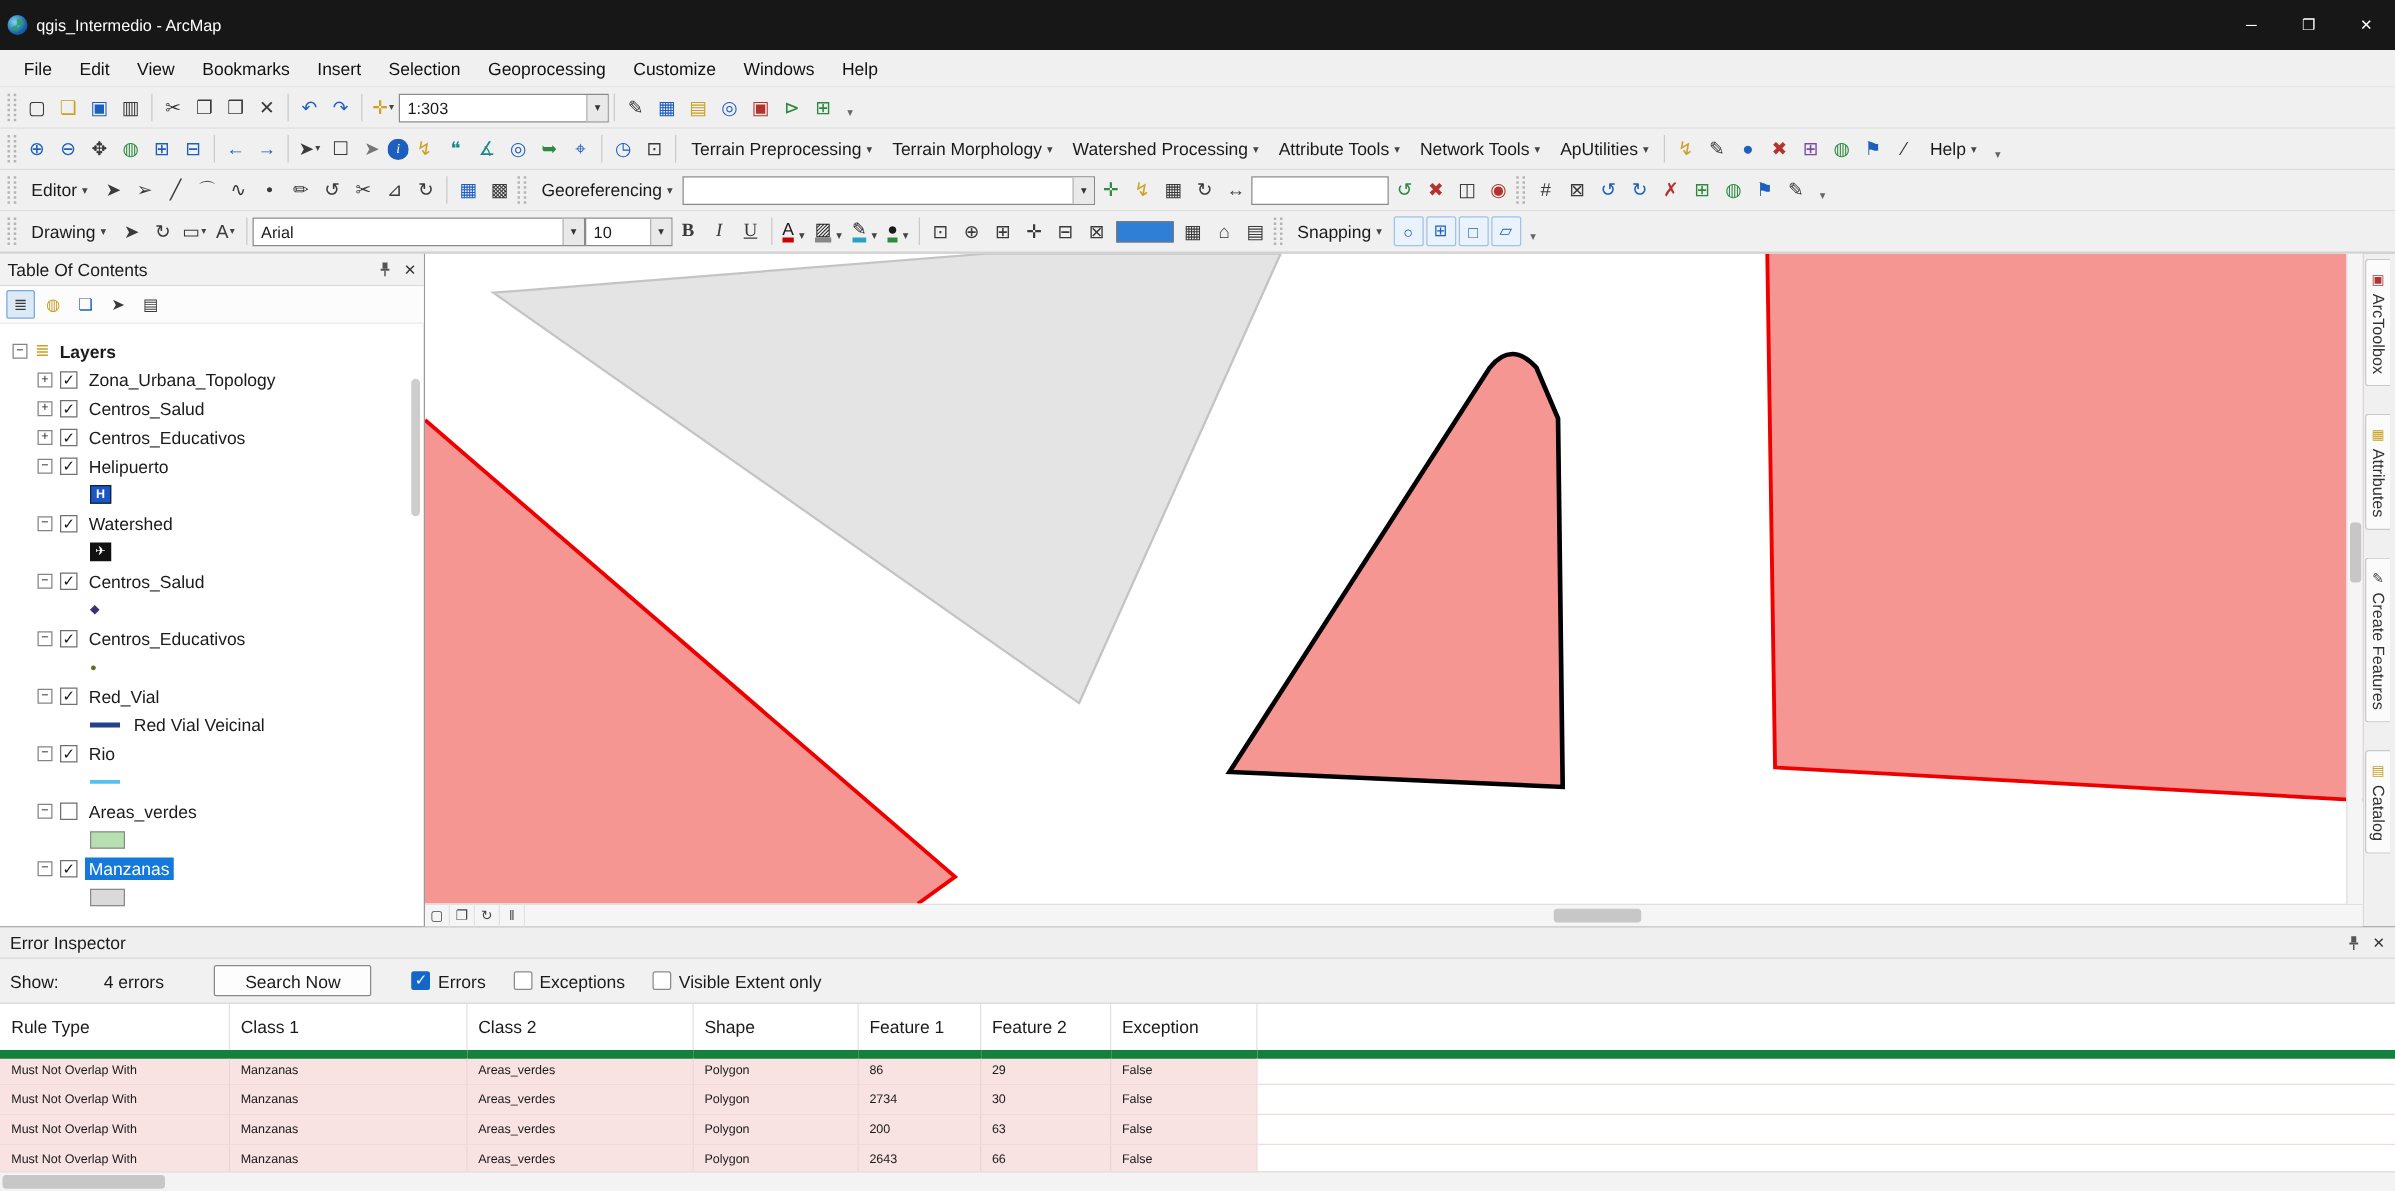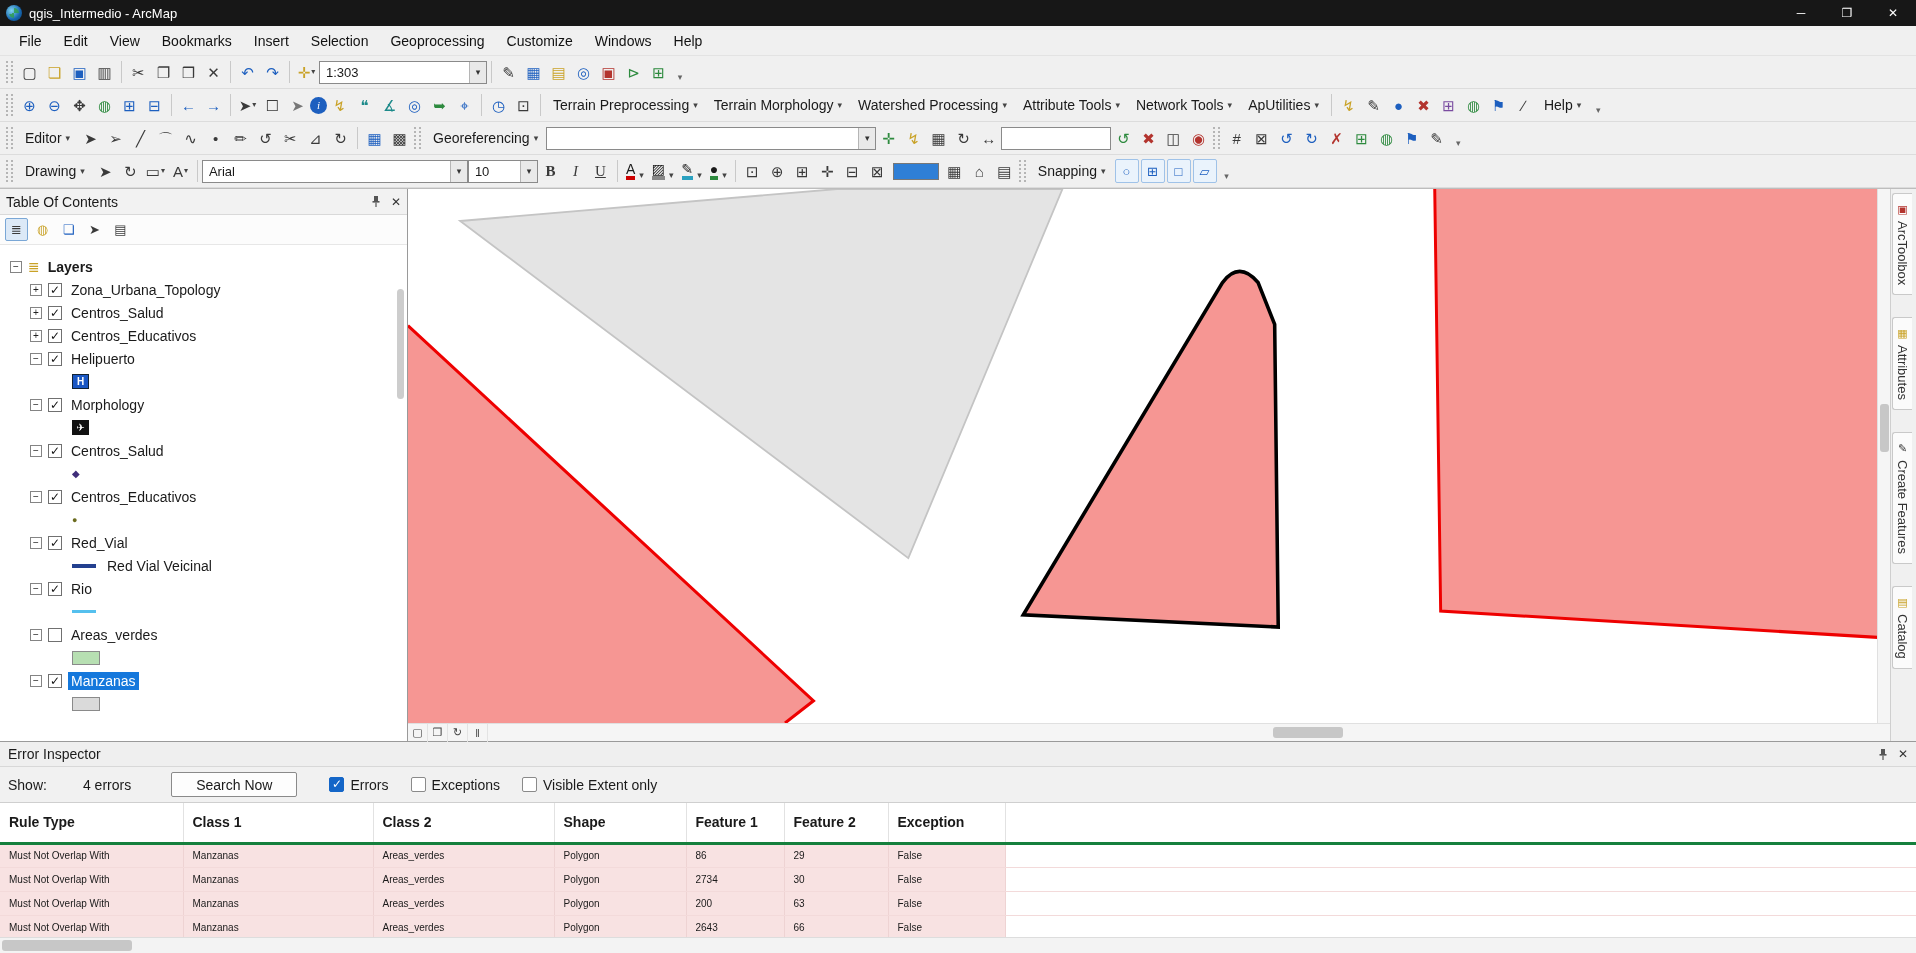--- a/index.html
+++ b/index.html
@@ -1,21 +1,21 @@
 <!DOCTYPE html>
 <html><head>
 <meta charset="utf-8">
 <style>
   * { box-sizing:border-box; margin:0; padding:0; }
   html,body { width:1916px; height:953px; overflow:hidden; }
   body { font-family:"Liberation Sans","DejaVu Sans",sans-serif; font-size:14px; color:#1a1a1a; background:#f0f0f0; }
   #app { display:flex; flex-direction:column; width:100%; height:100%; }
 
   
-  #titlebar { height:26px; background:#171717; color:#fff; display:flex; align-items:center; padding-left:6px; flex:0 0 auto; }
+  #titlebar { height:40px; background:#171717; color:#fff; display:flex; align-items:center; padding-left:6px; flex:0 0 auto; }
   #app-icon { width:16px; height:16px; border-radius:50%; margin-right:7px; flex:0 0 auto; position:relative;
               background:radial-gradient(circle at 35% 35%, #7fd4f2, #1565ad 60%, #0c3f74); }
   #app-icon::after { content:""; position:absolute; left:3px; top:3px; width:10px; height:10px; border-radius:50%;
               background:conic-gradient(#2e9e49 0 25%, transparent 25% 50%, #2e9e49 50% 70%, transparent 0); opacity:.8; }
   #title-text { font-size:13px; }
   #win-controls { margin-left:auto; display:flex; height:100%; }
   .win-btn { width:46px; height:100%; display:flex; align-items:center; justify-content:center; font-size:12px; color:#fff; }
 
   
   #menu-bar { height:30px; background:#f0f0f0; display:flex; align-items:stretch; padding-left:8px; border-bottom:1px solid #e3e3e3; flex:0 0 auto; }
@@ -43,21 +43,21 @@
   .c-k { color:#3a3a3a; } .c-b { color:#1d5fbf; } .c-r { color:#b3342e; } .c-g { color:#2d8a3e; }
   .c-y { color:#c9a227; } .c-t { color:#1d8a8a; } .c-p { color:#7a4ca0; } .c-gr { color:#777; }
   .bold { font-weight:bold; font-family:"Liberation Serif",serif; }
   .italic { font-style:italic; font-family:"Liberation Serif",serif; }
   .underline { text-decoration:underline; font-family:"Liberation Serif",serif; }
 
   
   #main { flex:1; display:flex; min-height:0; border-top:1px solid #bdbdbd; }
 
   
-  #toc-panel { width:408px; flex:0 0 auto; background:#fff; border-right:1px solid #9a9a9a; display:flex; flex-direction:column; }
+  #toc-panel { width:340px; flex:0 0 auto; background:#fff; border-right:1px solid #9a9a9a; display:flex; flex-direction:column; }
   #toc-header { height:26px; background:#f2f2f2; border-bottom:1px solid #d9d9d9; display:flex; align-items:center; padding:0 6px; font-size:14px; }
   .panel-btns { margin-left:auto; display:flex; align-items:center; gap:10px; }
   .panel-x { font-size:12px; color:#333; }
   #toc-toolbar { height:30px; display:flex; align-items:center; gap:3px; padding:0 5px; border-bottom:1px solid #e7e7e7; background:#fcfcfc; }
   .toc-tb-btn { width:23px; height:23px; display:flex; align-items:center; justify-content:center; font-size:13px; border:1px solid transparent; border-radius:2px; }
   .toc-tb-btn.sel { border-color:#7aa7d6; background:#dce9f7; }
   #toc-tree-wrap { flex:1; position:relative; overflow:hidden; }
   #toc-tree { padding-top:10px; }
   .toc-row { height:23px; display:flex; align-items:center; font-size:14px; }
   .toc-row.ind0 { padding-left:10px; } .toc-row.ind1 { padding-left:30px; } .toc-row.ind2 { padding-left:72px; }
@@ -100,21 +100,21 @@
   #ei-header { height:25px; display:flex; align-items:center; padding:0 8px; font-size:14px; background:#efefef; border-bottom:1px solid #d8d8d8; }
   #ei-controls { height:35px; display:flex; align-items:center; padding:0 8px; gap:10px; }
   #ei-show-combo { width:456px; height:24px; background:#fff; border:1px solid #7a7a7a; display:flex; align-items:center; font-size:14px; }
   #ei-count { margin-left:26px; }
   #ei-search-btn { height:25px; padding:0 24px; background:#fdfdfd; border:1px solid #8a8a8a; border-radius:2px; font-size:14px; margin-left:30px; display:flex; align-items:center; }
   .ei-cb { display:flex; align-items:center; gap:6px; margin-left:22px; }
   .cb2 { width:15px; height:15px; border:1px solid #8a8a8a; background:#fff; font-size:12px; line-height:13px; text-align:center; color:#fff; border-radius:2px; }
   .cb2.on { background:#1466c8; border-color:#1466c8; }
   #ei-table-wrap { flex:1; background:#fff; border-top:1px solid #cfcfcf; overflow:hidden; }
   #ei-table { border-collapse:collapse; table-layout:fixed; }
-  #ei-table th { font-weight:bold; text-align:left; padding:4px 9px; border-right:1px solid #e2e2e2; border-bottom:3px solid #15803d; height:40px; font-size:14px; background:#fff; }
+  #ei-table th { font-weight:normal; text-align:left; padding:4px 9px; border-right:1px solid #e2e2e2; border-bottom:7px solid #15803d; height:40px; font-size:14px; background:#fff; }
   #ei-table td { padding:3px 9px; height:24px; font-size:10px; background:#f8e2e2; border-right:1px solid #eed3d3; border-bottom:1px solid #f3dada; }
   #ei-table th.filler, #ei-table td.filler { background:#fff; border-right:none; }
   #ei-bottom-scroll { height:16px; background:#f3f3f3; border-top:1px solid #ddd; position:relative; }
   #ei-bottom-thumb { position:absolute; left:2px; top:2px; width:130px; height:11px; background:#c7c7c7; border-radius:3px; }
 
   .pin-icon { display:inline-flex; }
 </style>
 </head>
 <body>
 
@@ -400,21 +400,21 @@
               <span class="expander">−</span>
               <span class="toc-cb">✓</span>
               <span class="toc-label">Helipuerto</span>
             </div>
             <div class="toc-row ind2">
               <span class="sw sw-helipad">H</span>
             </div>
             <div class="toc-row ind1">
               <span class="expander">−</span>
               <span class="toc-cb">✓</span>
-              <span class="toc-label">Morphology</span>
+              <span class="toc-label">Watershed</span>
             </div>
             <div class="toc-row ind2">
               <span class="sw sw-airplane">✈</span>
             </div>
             <div class="toc-row ind1">
               <span class="expander">−</span>
               <span class="toc-cb">✓</span>
               <span class="toc-label">Centros_Salud</span>
             </div>
             <div class="toc-row ind2">

